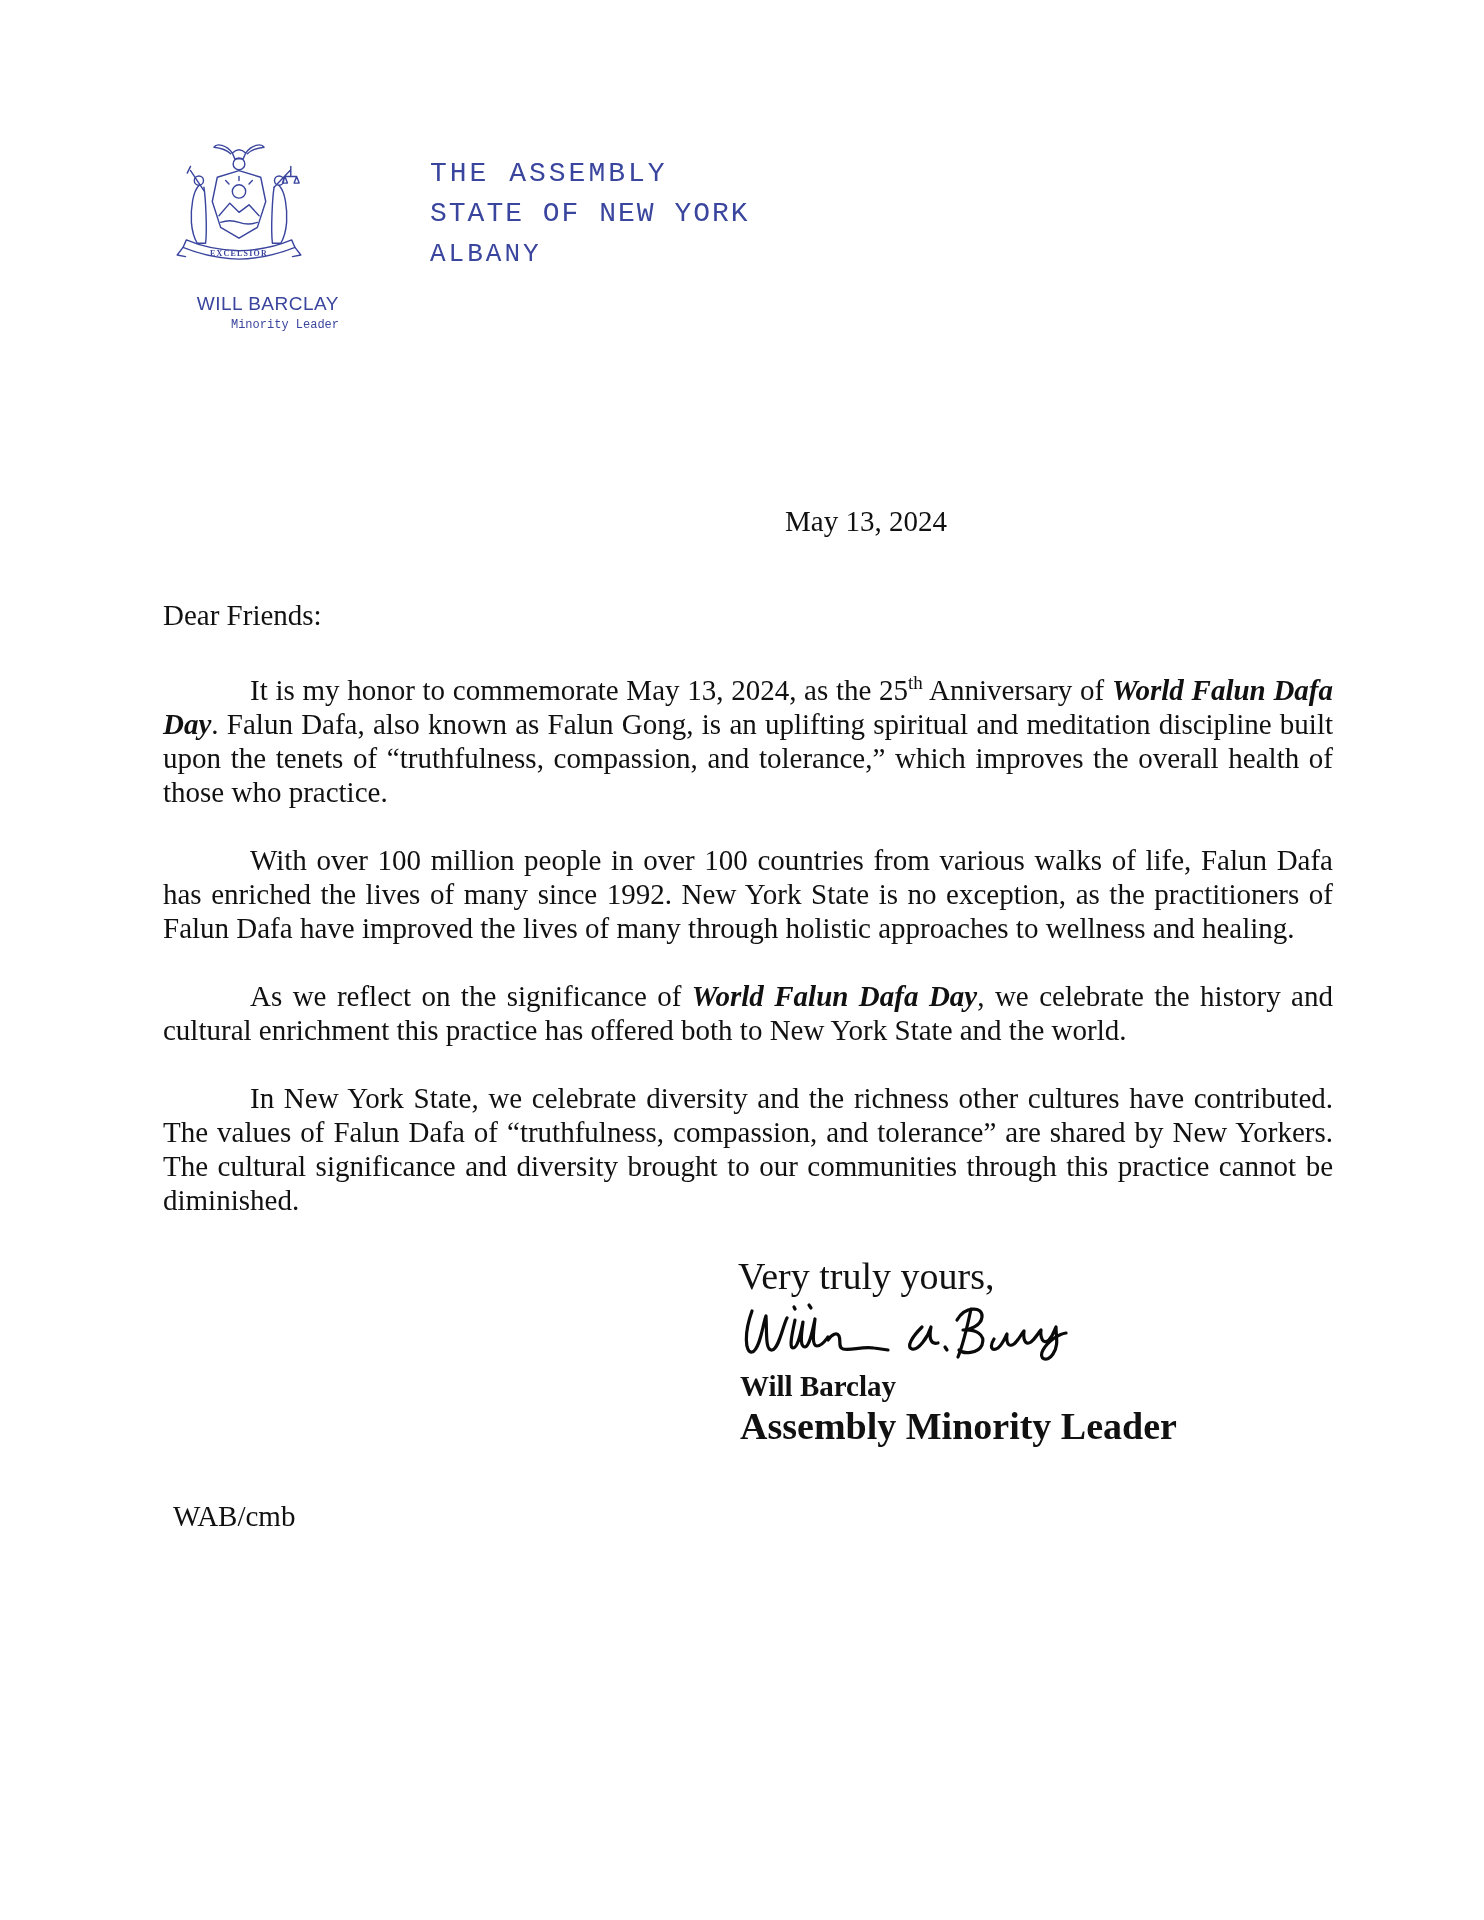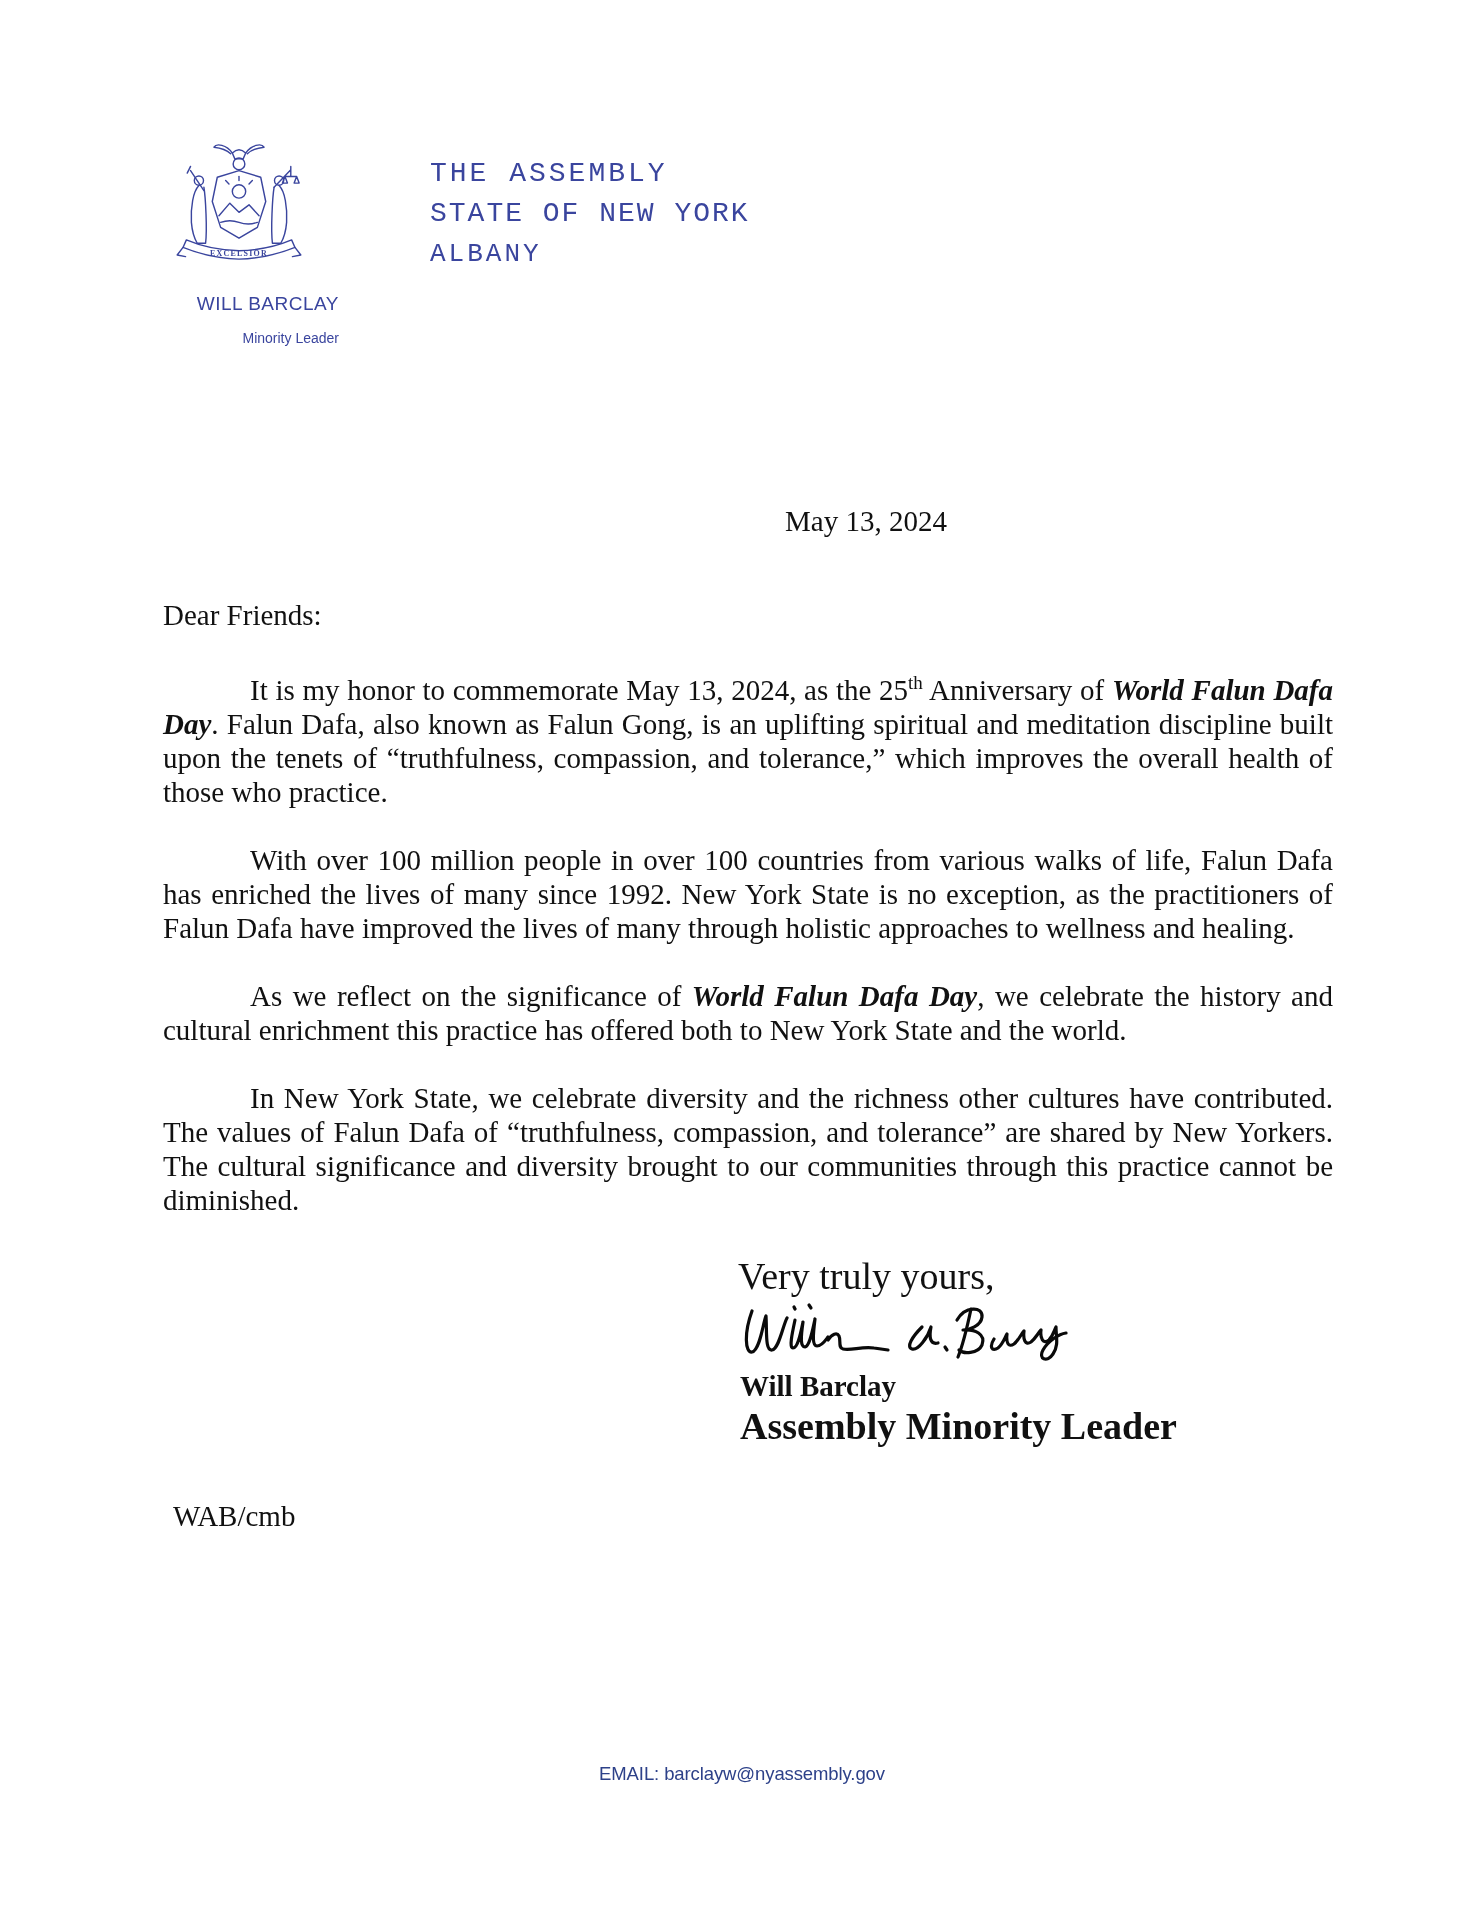--- a/index.html
+++ b/index.html
@@ -26,21 +26,21 @@
     font-family:"Liberation Sans", sans-serif;
   }
   .seal{display:block;margin:0 auto;}
   .seal path,.seal circle,.seal line,.seal polyline{
     fill:none;stroke:var(--accent);stroke-width:1.7;
     stroke-linecap:round;stroke-linejoin:round;
   }
   .seal text{fill:var(--accent);stroke:none;
     font-family:"Liberation Serif", serif;font-weight:bold;}
   .officer-name{font-size:19px;letter-spacing:.5px;margin-top:9px;}
-  .officer-title{font-size:14px;margin-top:15px;}
+  .officer-title{font-size:12px;margin-top:3px;font-family:Liberation Mono, monospace;}
 
   .letterhead-center{
     position:absolute;left:430px;top:154px;width:520px;
     text-align:left;color:var(--accent);
     font-family:Liberation Mono, monospace;
   }
   .org1{font-size:28px;letter-spacing:3px;line-height:40px;}
   .org2{font-size:28px;letter-spacing:2px;line-height:40px;}
   .org3{font-size:26px;letter-spacing:3px;line-height:40px;}
 
@@ -140,16 +140,15 @@
     <path d="M219 27 C227 13 245 13 244 24 C243 33 231 37 225 37 C237 36 248 41 244 52 C240 61 225 61 221 57"></path>
     <path d="M256 46 C251 54 254 59 260 55 C265 51 267 44 269 41 C268 49 270 55 276 51 C281 47 283 41 286 38 C285 46 287 53 293 49 C298 45 300 40 303 37 C302 45 305 52 311 47 C315 43 316 38 318 34 C318 44 321 52 315 61 C309 70 300 66 305 57 C310 48 321 41 328 40"></path>
   </svg>
 
   <div class="sig-name">Will Barclay</div>
   <div class="sig-title">Assembly Minority Leader</div>
 
   <div class="initials">WAB/cmb</div>
 
   <div class="footer">
-    <div>EMAIL: barclayw@nyassembly.gov</div>
   </div>
 
 </div>
 
 </body></html>

